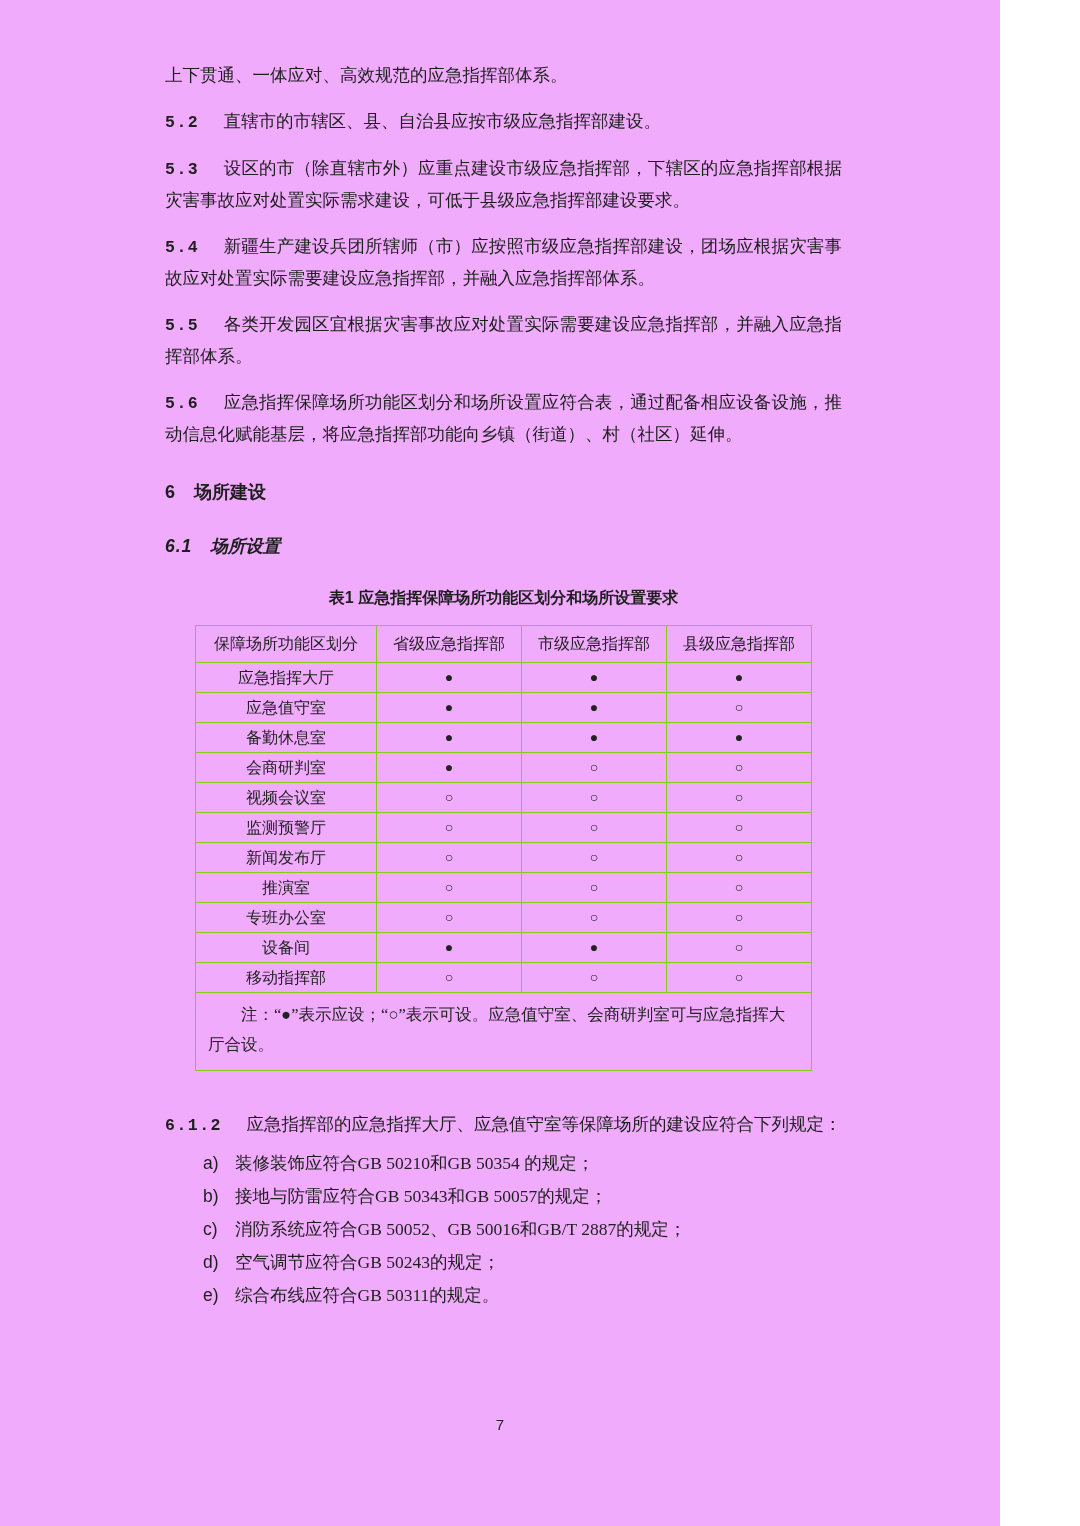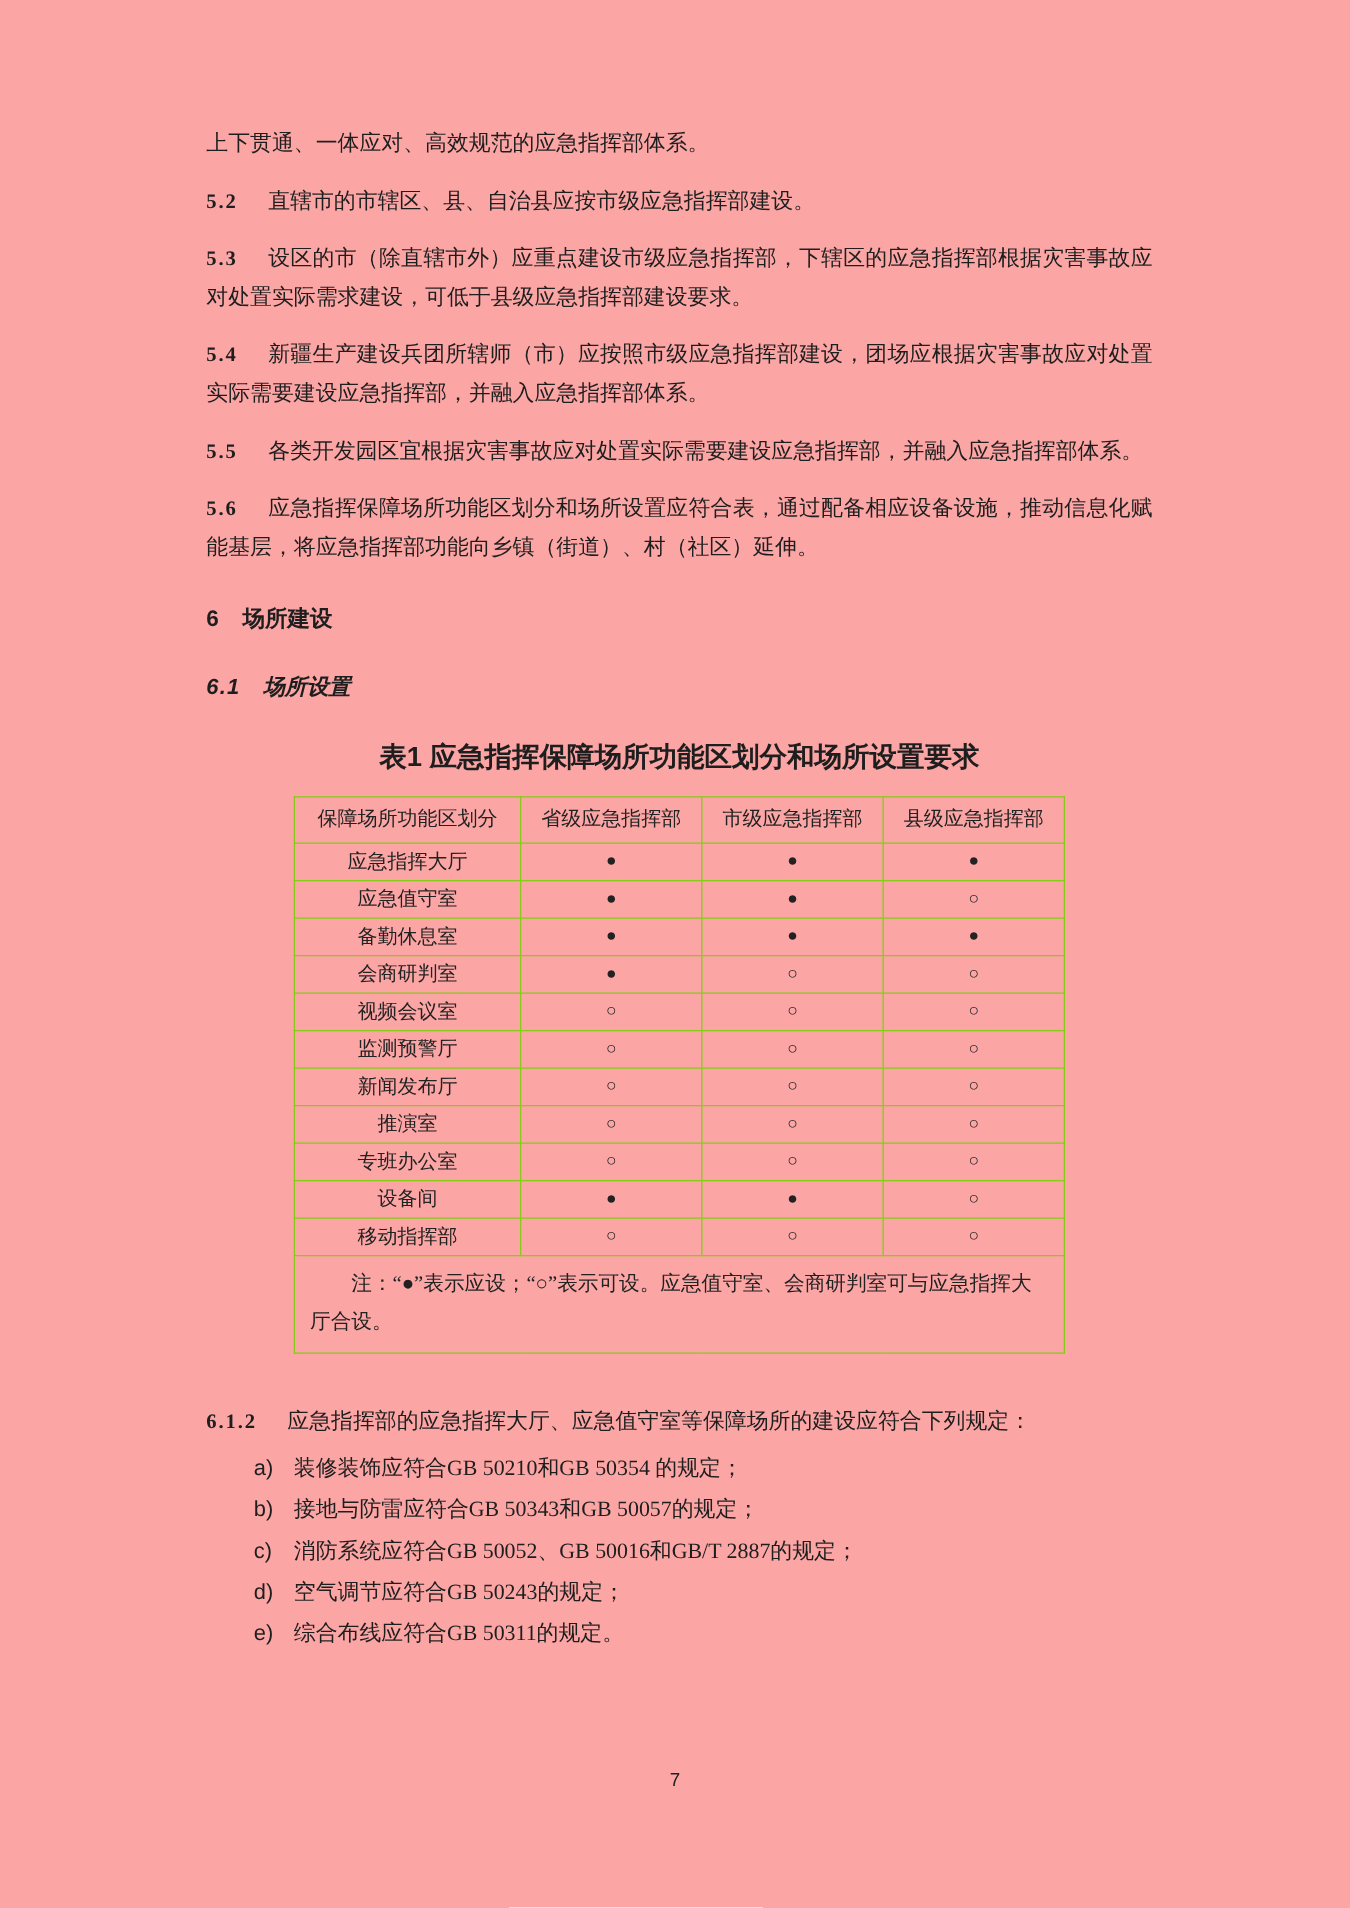--- a/index.html
+++ b/index.html
@@ -1,33 +1,33 @@
 <!DOCTYPE html>
 <html><head>
 <meta charset="utf-8">
 <style>
   html,body { margin:0; padding:0; background:#ffffff; }
   .page {
     position:relative;
-    width:1080px; height:1526px;
-    background:#fca5a5;
+    width:1000px; height:1526px;
+    background:#f0abfc;
     color:#1e1e1e;
     font-family:"Liberation Serif","DejaVu Serif",serif;
     box-sizing:border-box;
-    padding:99px 158px 0 165px;
+    padding:60px 158px 0 165px;
     overflow:hidden;
   }
   .para {
     font-size:17.5px;
     line-height:31px;
     margin:0 0 15px 0;
     text-align:justify;
   }
   .cnum {
-    font-family:Liberation Serif, serif;
+    font-family:Liberation Mono, monospace;
     font-weight:600;
     font-size:16.5px;
     letter-spacing:1.5px;
     margin-right:20px;
     white-space:nowrap;
   }
   .h-section {
     font-family:"Liberation Sans","DejaVu Sans",sans-serif;
     font-weight:700;
     font-size:18px;
@@ -39,21 +39,21 @@
     font-weight:700;
     font-size:17.5px;
     margin:30px 0 16px 0;
     font-style:italic;
   }
   .h-sub .hnum { margin-right:18px; letter-spacing:1px; }
   .table-title {
     text-align:center;
     font-family:"Liberation Sans","DejaVu Sans",sans-serif;
     font-weight:700;
-    font-size:22px;
+    font-size:16px;
     margin:30px 0 16px 0;
   }
   table.req {
     width:616px;
     margin:0 auto;
     border-collapse:collapse;
     font-size:16px;
     color:#222;
     table-layout:fixed;
   }

